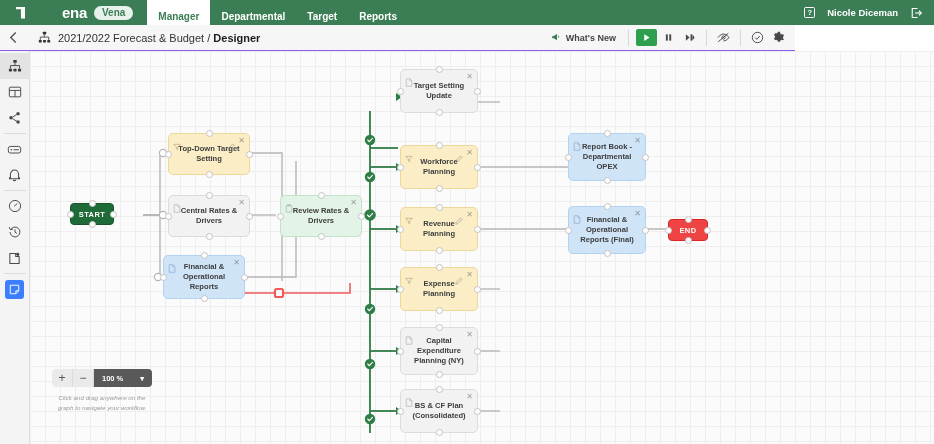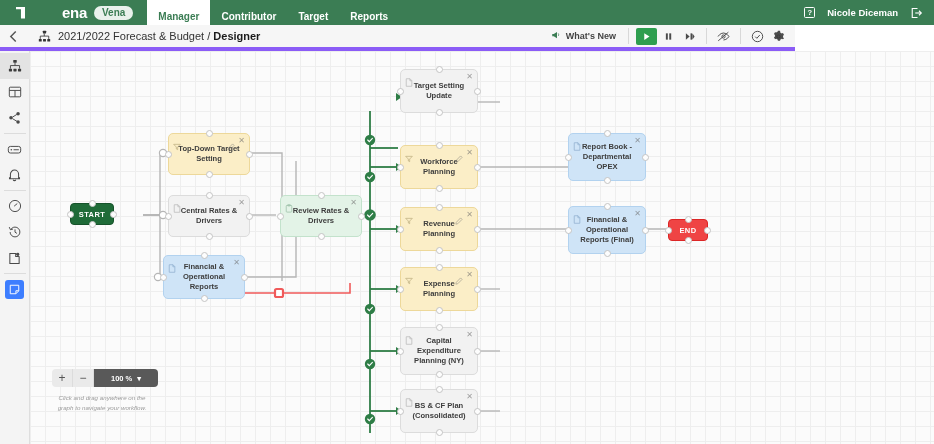--- a/index.html
+++ b/index.html
@@ -45,21 +45,21 @@
   .user-name { font-size: 9.5px; font-weight: 700; white-space: nowrap; }
   .help-box {
     width: 11px; height: 11px; border: 1.2px solid #ffffff; border-radius: 1.5px;
     font-size: 7.5px; line-height: 9px; text-align: center; font-weight: 700;
   }
   .icon-sm { display: inline-flex; align-items: center; }
 
   
   .crumbbar {
     position: absolute; top: 25px; left: 0; width: 795px; height: 26px;
-    background: #f6f6f6; border-bottom: 4px solid #8b5cf6;
+    background: #f6f6f6; border-bottom: 1px solid #8b5cf6;
     display: flex; align-items: center;
   }
   .back-chevron {
     width: 26px; display: flex; justify-content: center; align-items: center;
     color: #555; font-size: 13px; cursor: pointer;
   }
   .crumb-icon { margin-left: 12px; margin-right: 7px; display: flex; align-items: center; }
   .crumb-text { font-size: 11px; color: #333; white-space: nowrap; }
   .crumb-text b { font-weight: 700; color: #1c1c1c; }
   .crumbbar-right {
@@ -146,21 +146,21 @@
   
   .zoomwrap { position: absolute; left: 22px; bottom: 32px; }
   .zoombar { display: flex; align-items: stretch; border-radius: 4px; overflow: hidden; }
   .zbtn {
     width: 21px; height: 18px; background: #eaeaea; color: #555;
     display: flex; align-items: center; justify-content: center;
     font-size: 12px; cursor: pointer; border-right: 1px solid #dcdcdc;
   }
   .zlevel {
     background: #595959; color: #fff; font-size: 7.5px; font-weight: 700;
-    padding: 0 17px; height: 18px; display: flex; align-items: center; gap: 5px;
+    padding: 0 8px; height: 18px; display: flex; align-items: center; gap: 17px;
     cursor: pointer; white-space: nowrap;
   }
   .zhint {
     margin-top: 6px; font-size: 6.2px; color: #9a9a9a; font-style: italic;
     line-height: 1.5; width: 100px; text-align: center;
   }
 </style>
 </head>
 <body>
 
@@ -169,21 +169,21 @@
   <div class="topbar">
     <div class="logo-wrap">
       <div class="logo-text">
         <span class="logo-mark"></span>
           <span>ena</span>
       </div>
       <div class="logo-pill">Vena</div>
     </div>
     <div class="topnav">
       <div class="topnav-item active">Manager</div>
-      <div class="topnav-item">Contributor</div>
+      <div class="topnav-item">Departmental</div>
       <div class="topnav-item">Target</div>
       <div class="topnav-item">Reports</div>
     </div>
     <div class="topbar-right">
       <div class="help-box">?</div>
       <div class="user-name">Nicole Diceman</div>
       <span class="icon-sm">
         <svg width="12" height="12" viewBox="0 0 16 16" fill="none" stroke="#ffffff" stroke-width="1.5">
           <path d="M10 2H3v12h7"></path>
             <path d="M12 5l3 3-3 3"></path>

